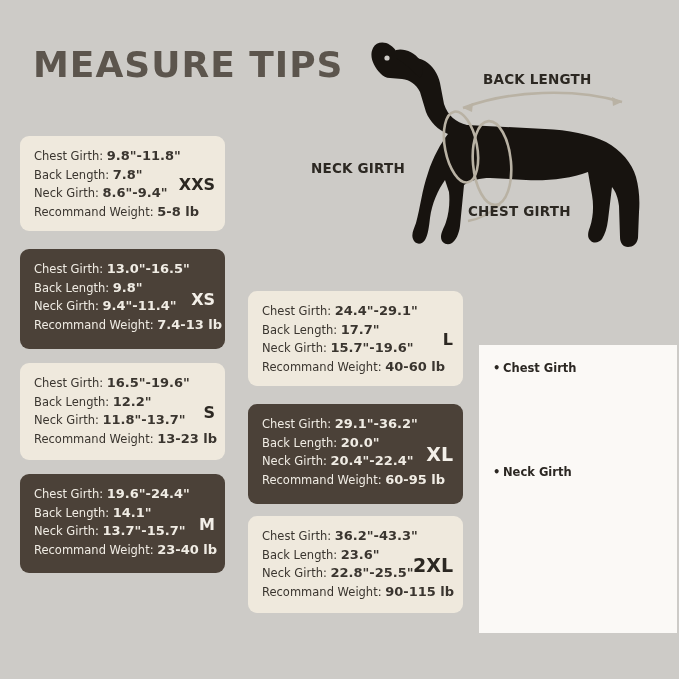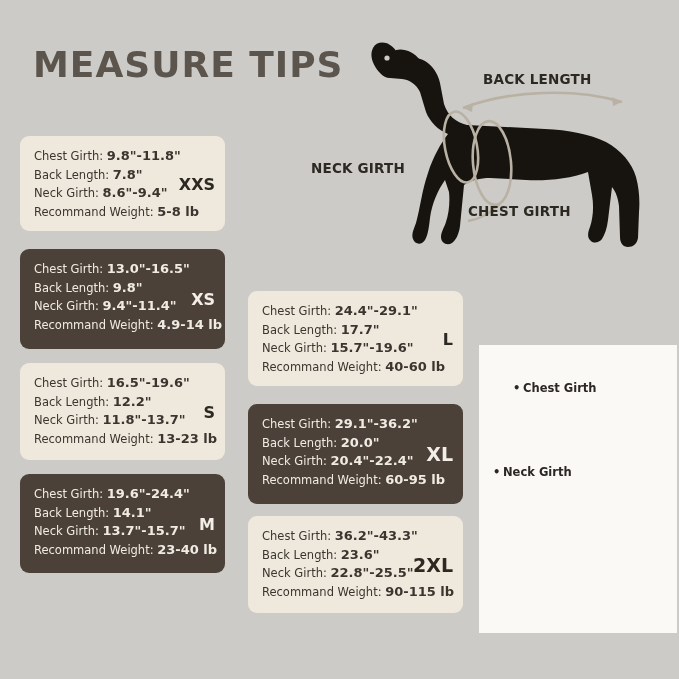--- a/index.html
+++ b/index.html
@@ -59,21 +59,21 @@
   #card-xl .sizebadge,#card-2xl .sizebadge{font-size:19px;}
 
   
   #info{
     position:absolute;left:479px;top:345px;width:198px;height:288px;
     background:#fbf9f6;
   }
   #info .block{position:absolute;left:14px;right:10px;}
   #info .head{font-size:11.5px;font-weight:bold;color:#2b2722;margin-bottom:1px;}
   #info .body{font-size:11.5px;line-height:15px;color:#2b2722;}
-  #blk1{top:36px;margin-left:20px;}
+  #blk1{top:16px;}
   #blk2{top:120px;}
   #blk3{top:188px;}
   #info .bullet{display:inline-block;width:10px;}
 
   
   #dog{position:absolute;left:340px;top:30px;width:339px;height:240px;}
 
   .calloutlabel{
     position:absolute;
     font-size:13.5px;font-weight:bold;color:#2c2822;
@@ -164,21 +164,21 @@
       <div class="line"><span>Recommand Weight:</span> <span class="val">5-8 lb</span></div>
     </div>
     <div class="sizebadge">XXS</div>
   </div>
 
   <div class="card dark" id="card-xs">
     <div class="lines">
       <div class="line"><span>Chest Girth:</span> <span class="val">13.0"-16.5"</span></div>
       <div class="line"><span>Back Length:</span> <span class="val">9.8"</span></div>
       <div class="line"><span>Neck Girth:</span> <span class="val">9.4"-11.4"</span></div>
-      <div class="line"><span>Recommand Weight:</span> <span class="val">4.9-14 lb</span></div>
+      <div class="line"><span>Recommand Weight:</span> <span class="val">7.4-13 lb</span></div>
     </div>
     <div class="sizebadge">XS</div>
   </div>
 
   <div class="card light" id="card-s">
     <div class="lines">
       <div class="line"><span>Chest Girth:</span> <span class="val">16.5"-19.6"</span></div>
       <div class="line"><span>Back Length:</span> <span class="val">12.2"</span></div>
       <div class="line"><span>Neck Girth:</span> <span class="val">11.8"-13.7"</span></div>
       <div class="line"><span>Recommand Weight:</span> <span class="val">13-23 lb</span></div>

